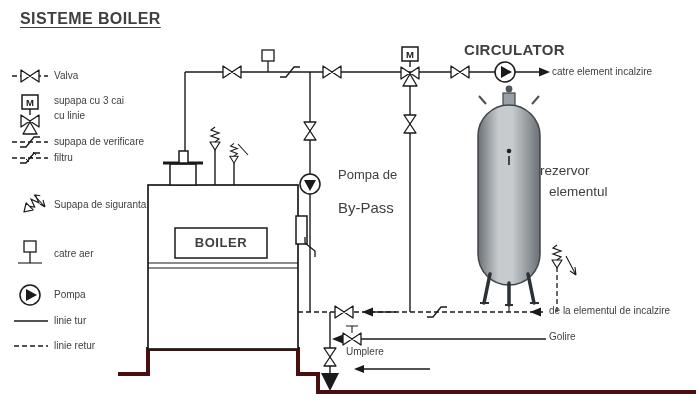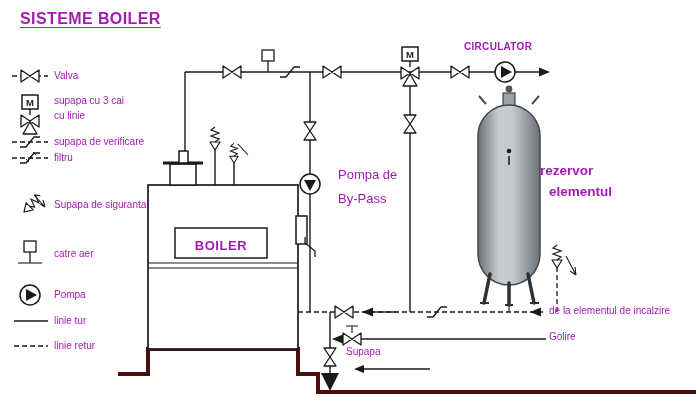--- a/index.html
+++ b/index.html
@@ -1,23 +1,23 @@
 <!DOCTYPE html>
 <html style="--line: #1a1a1a; --floor: #4a0e0e; --tank-light: #c7cbce; --tank-dark: #6b7176; --background: #ffffff;"><head>
 <meta charset="utf-8">
 <style>
   html,body{margin:0;padding:0;background:#fff}
   .stage{position:relative;width:700px;height:406px;background:var(--background,#fff);
          font-family:"Liberation Sans",sans-serif;overflow:hidden}
   .stage svg{position:absolute;left:0;top:0}
-  .lbl{position:absolute;color:#a21caf;font-size:10px;line-height:1.15;white-space:nowrap}
+  .lbl{position:absolute;color:#404040;font-size:10px;line-height:1.15;white-space:nowrap}
   .title{font-size:16px;font-weight:bold;text-decoration:underline;text-underline-offset:3px;letter-spacing:.4px}
   .b{font-weight:bold}
-  .big{font-size:13.5px;font-weight:bold}
-  .boiler-lbl{left:175px;top:228px;width:92px;height:36px;display:flex;align-items:center;
+  .big{font-size:13.5px;font-weight:normal}
+  .boiler-lbl{left:175px;top:228px;width:92px;height:30px;display:flex;align-items:center;
               justify-content:center;font-weight:bold;font-size:13px;letter-spacing:.6px}
   .pipe{stroke:var(--line,#1a1a1a);stroke-width:1.4;fill:none}
   .thin{stroke:var(--line,#1a1a1a);stroke-width:1.1;fill:none}
   .dash{stroke:var(--line,#1a1a1a);stroke-width:1.3;fill:none;stroke-dasharray:5 3}
   .ah{fill:var(--line,#1a1a1a);stroke:none}
   .box{fill:#fff;stroke:var(--line,#1a1a1a);stroke-width:1.5}
   .mtext{font:bold 9.5px "Liberation Sans",sans-serif;fill:var(--line,#1a1a1a);text-anchor:middle}
   .st-dark{stop-color:var(--tank-dark,#6b7176)}
   .st-light{stop-color:var(--tank-light,#c7cbce)}
 </style>
@@ -207,23 +207,24 @@
 <div class="lbl" style="left:54px;top:95px">supapa cu 3 cai</div>
 <div class="lbl" style="left:54px;top:110px">cu linie</div>
 <div class="lbl" style="left:54px;top:136px">supapa de verificare</div>
 <div class="lbl" style="left:54px;top:152px">filtru</div>
 <div class="lbl" style="left:54px;top:199px">Supapa de siguranta</div>
 <div class="lbl" style="left:54px;top:248px">catre aer</div>
 <div class="lbl" style="left:54px;top:289px">Pompa</div>
 <div class="lbl" style="left:54px;top:315px">linie tur</div>
 <div class="lbl" style="left:54px;top:340px">linie retur</div>
 
-<div class="lbl b" style="left:464px;top:41px;font-size:10px;letter-spacing:.3px">CIRCULATOR</div>
+<div class="lbl b" style="left:464px;top:41px;font-size:15px;letter-spacing:.3px">CIRCULATOR</div>
+<div class="lbl" style="left:552px;top:66px">catre element incalzire</div>
 <div class="lbl" style="left:338px;top:168px;font-size:13px">Pompa de</div>
-<div class="lbl" style="left:338px;top:192px;font-size:13px">By-Pass</div>
+<div class="lbl" style="left:338px;top:199px;font-size:15px">By-Pass</div>
 <div class="lbl big" style="left:540px;top:163px">rezervor</div>
 <div class="lbl big" style="left:549px;top:184px">elementul</div>
 <div class="lbl" style="left:549px;top:305px">de la elementul de incalzire</div>
 <div class="lbl" style="left:549px;top:331px">Golire</div>
-<div class="lbl" style="left:346px;top:346px">Supapa</div>
+<div class="lbl" style="left:346px;top:346px">Umplere</div>
 <div class="lbl boiler-lbl">BOILER</div>
 
 </div>
 
 </body></html>

